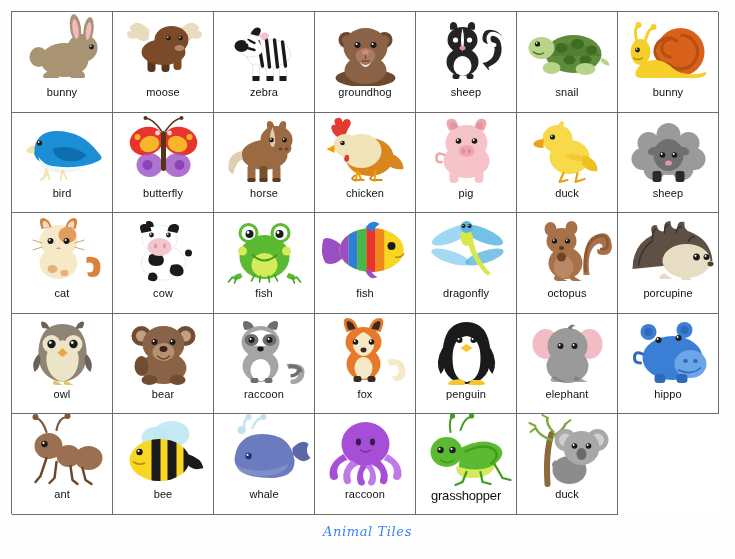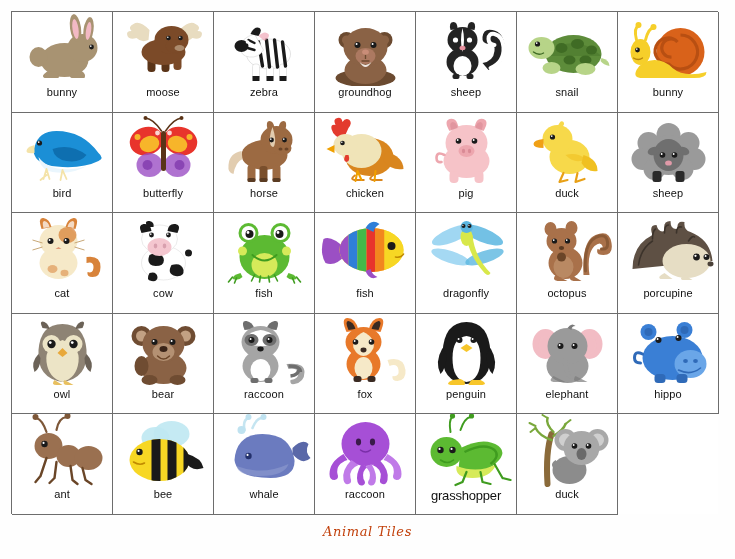--- a/index.html
+++ b/index.html
@@ -75,21 +75,21 @@
   }
   #caption {
     position: absolute;
     left: 0;
     top: 524px;
     width: 735px;
     text-align: center;
     font-family: "DejaVu Serif", serif;
     font-size: 13px;
     font-style: italic;
-    color: #c2410c;
+    color: #3b82f6;
     letter-spacing: 0.6px;
   }
 </style>
 </head>
 <body>
 
 <div id="sheet">
   <div id="grid">
       <div class="tile">
         <div class="art">

